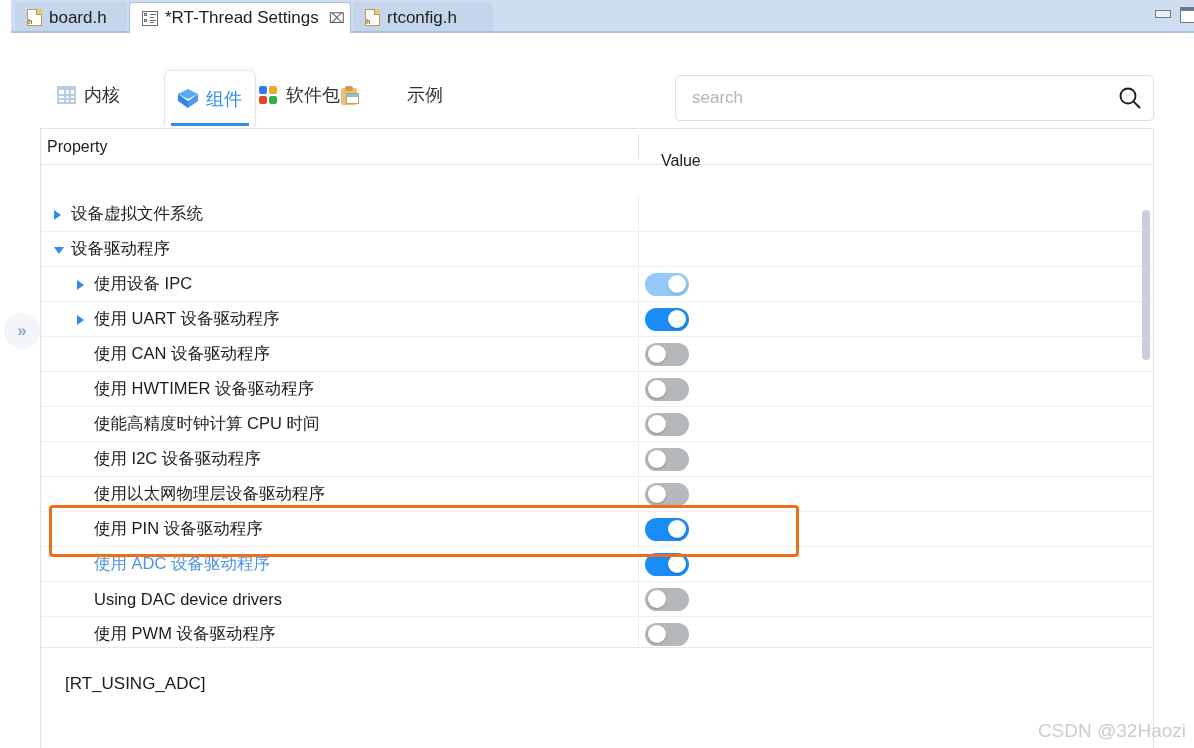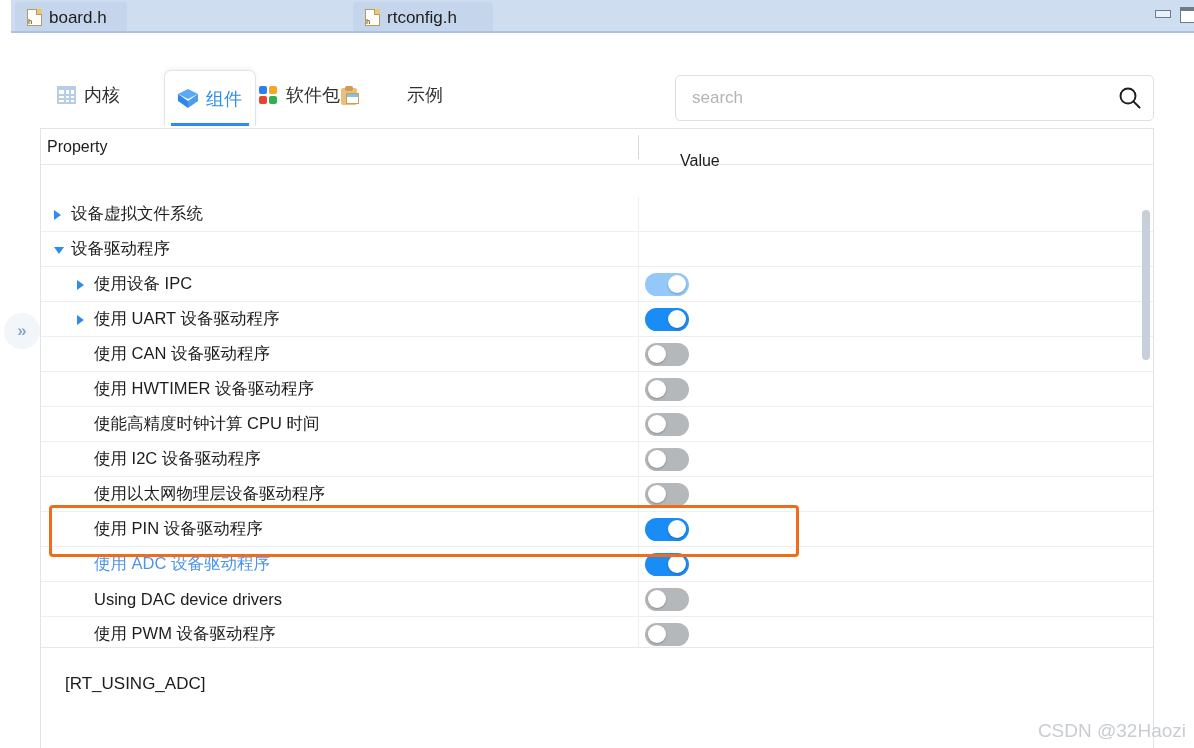--- a/index.html
+++ b/index.html
@@ -178,21 +178,21 @@
     position: absolute; left: 40px; top: 128px; width: 1114px; height: 640px;
     background: #ffffff; border: 1px solid #e0e3e7;
   }
 
   #thead {
     position: relative; height: 36px; border-bottom: 1px solid #e6e8eb;
     display: flex; align-items: center;
   }
   .th { font-size: 16px; color: #1c1c1c; }
   #th-prop { position: absolute; left: 6px; }
-  #th-val  { position: absolute; left: 639px; margin-top: 28px; }
+  #th-val  { position: absolute; left: 620px; margin-top: 28px; }
   #thead .divider { position: absolute; left: 597px; top: 6px; width: 1px; height: 24px; background: #d6d9dd; }
 
   #rows { position: relative; margin-top: 32px; }
   .row {
     position: relative; height: 35px;
     border-bottom: 1px solid #eceef0;
     display: flex; align-items: center;
   }
   .row .coldiv { position: absolute; left: 597px; top: 0; width: 1px; height: 35px; background: #eceef0; }
   .row .arrow {
@@ -273,20 +273,33 @@
 
     <div class="edtab inactive" id="tab-board">
       <span class="hicon">
         <span class="pg"></span>
           <span class="fold"></span>
           <span class="hh">h</span>
       </span>
       <span>board.h</span>
     </div>
 
+    <div class="edtab active" id="tab-rtt">
+      <span class="seticon">
+        <span class="bx"></span>
+        <span class="sq a"></span>
+          <span class="sq b"></span>
+        <span class="ln a"></span>
+          <span class="ln b"></span>
+        <span class="ln c"></span>
+          <span class="ln d"></span>
+      </span>
+      <span>*RT-Thread Settings</span>
+      <span class="tabclose">⌧</span>
+    </div>
 
     <div class="edtab inactive" id="tab-rtconf">
       <span class="hicon">
         <span class="pg"></span>
           <span class="fold"></span>
           <span class="hh">h</span>
       </span>
       <span>rtconfig.h</span>
     </div>
 

